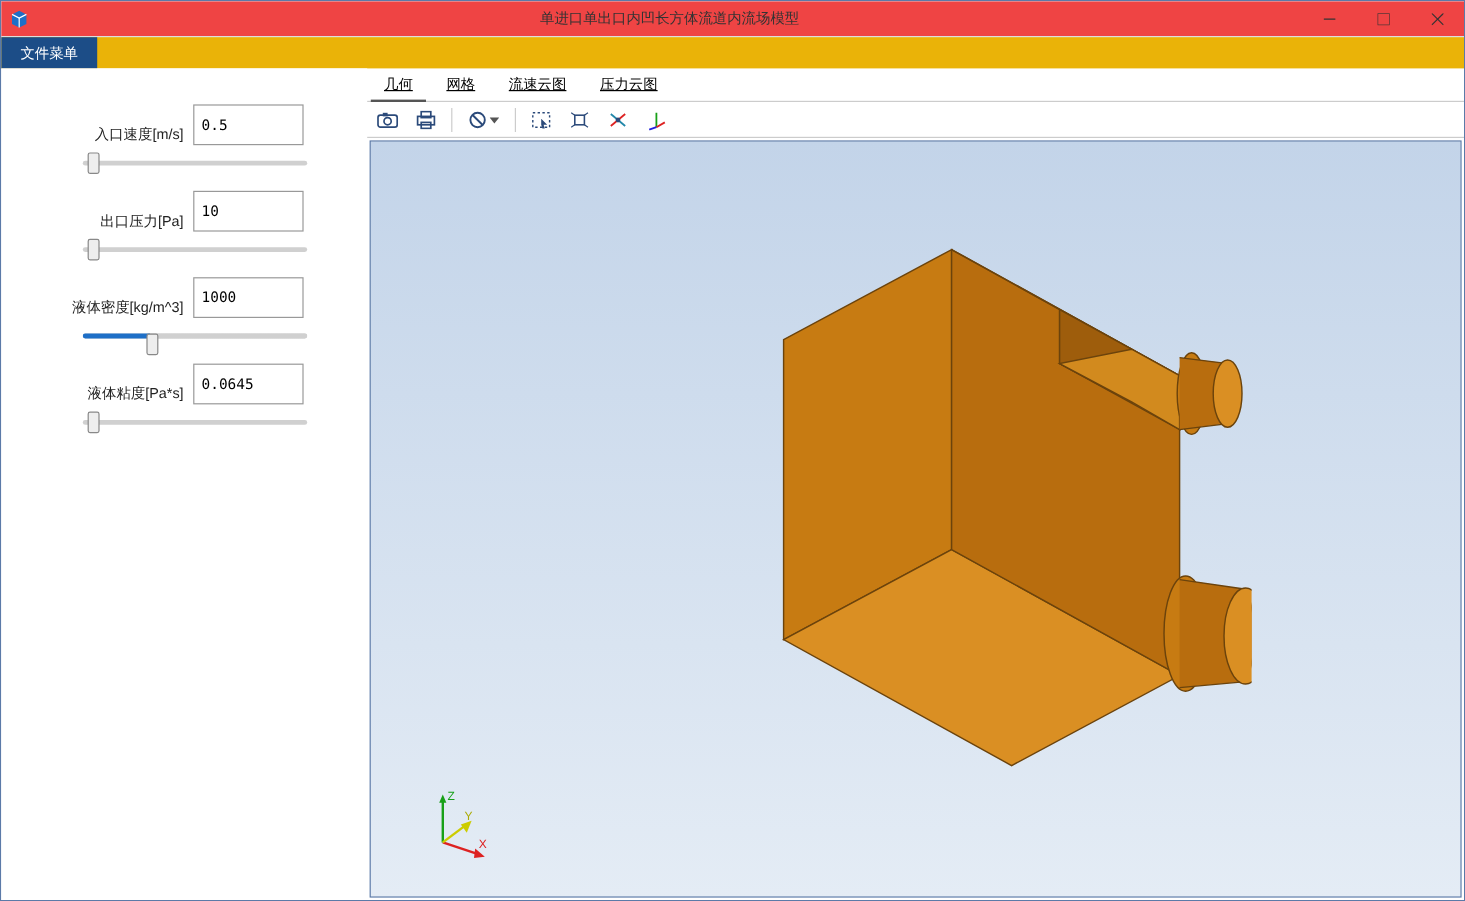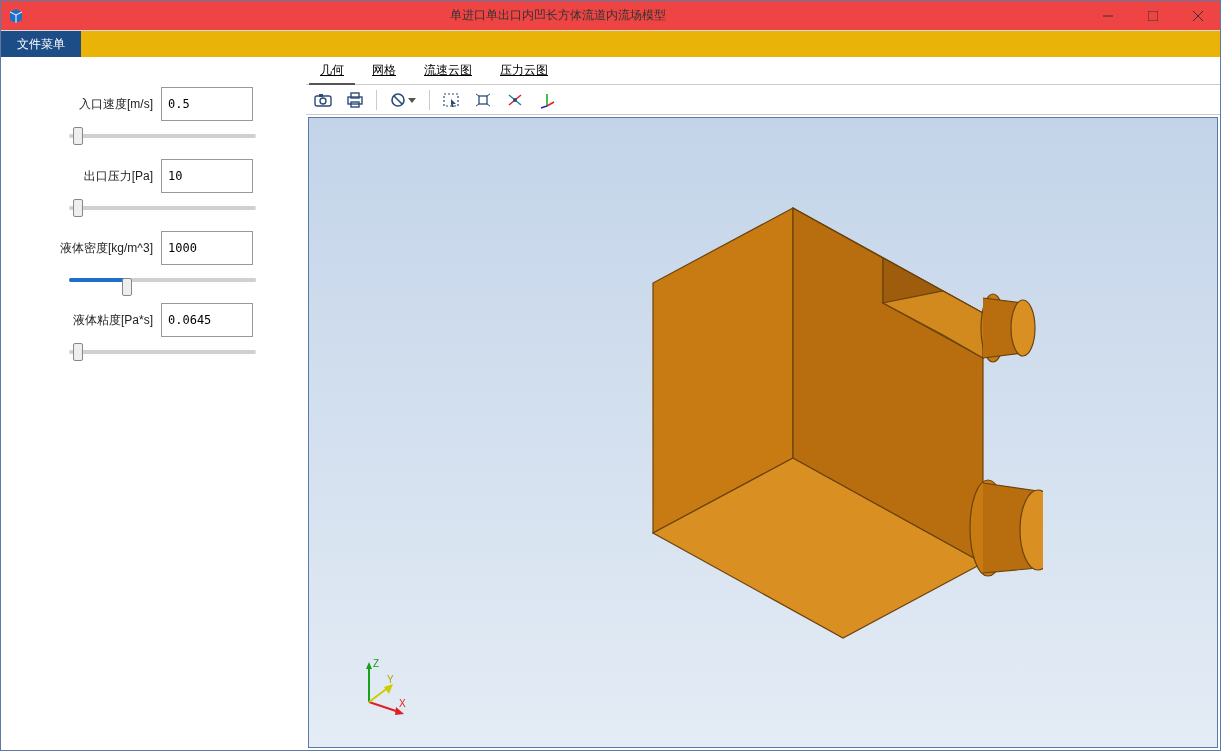--- a/index.html
+++ b/index.html
@@ -55,21 +55,21 @@
   height: calc(100% - 56px);
 }
 
 .left-panel {
   width: 305px;
   padding: 30px 20px;
   background: #fff;
 }
 .param-row {
   display: flex;
-  align-items: center;
+  align-items: flex-end;
   margin-bottom: 6px;
 }
 .param-label {
   width: 140px;
   text-align: right;
   padding-right: 8px;
   color: #222;
 }
 .param-input {
   width: 92px;

